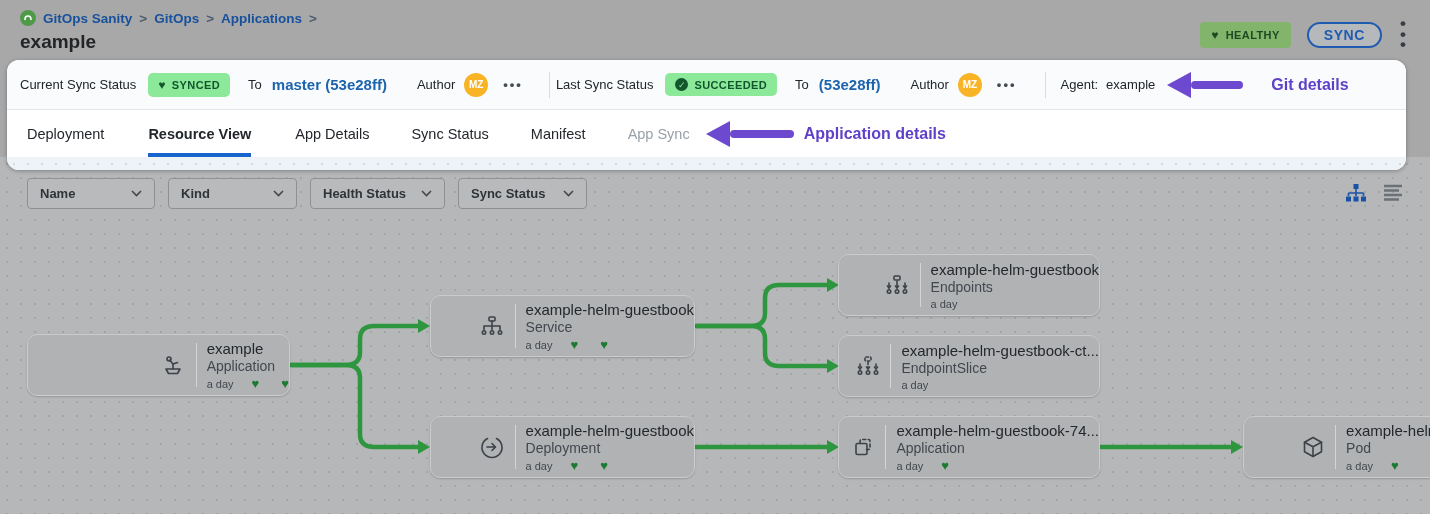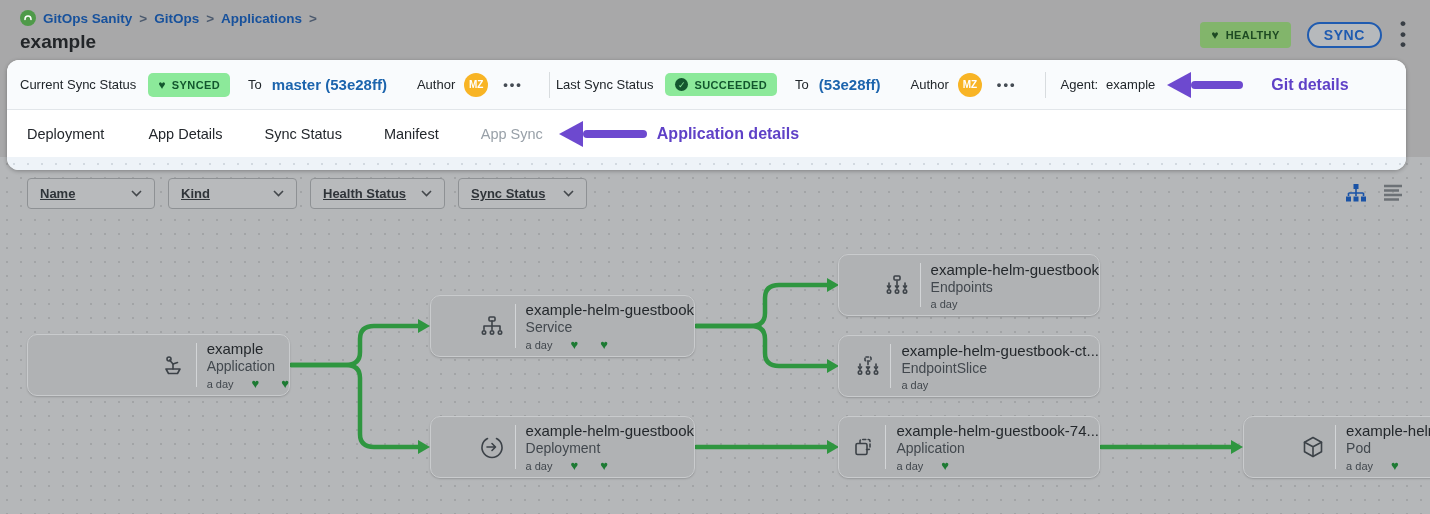--- a/index.html
+++ b/index.html
@@ -58,21 +58,21 @@
   .tabs-row { height:47px; background:#ffffff; display:flex; align-items:stretch; padding:0 20px; }
   .tab { display:flex; align-items:center; font-size:14.5px; color:#23272c; cursor:pointer;
     border-top:4px solid transparent; border-bottom:4px solid transparent; }
   .tab.active { font-weight:700; border-bottom-color:#1765cc; }
   .tab.disabled { color:#98a0a8; }
   .panel-canvas-strip { height:13px; background-color:#eef3f8;
     background-image:radial-gradient(#d2d9e0 1.2px, transparent 1.3px); background-size:14px 14px; }
   
   .filter-chip { position:absolute; height:31px; border:1px solid #8e9194; border-radius:4px;
     background:#b8babc; display:flex; align-items:center; justify-content:space-between;
-    padding:0 12px; font-size:13px; font-weight:700; color:#2f3439; cursor:pointer;text-decoration:underline; }
+    padding:0 12px; font-size:13px; font-weight:700; color:#2f3439; cursor:pointer; }
   .view-toggles { position:absolute; left:1345px; top:183px; display:flex; gap:16px; align-items:center; }
   .view-toggles svg { cursor:pointer; }
   
   .edges { position:absolute; left:0; top:0; width:1430px; height:514px; z-index:1; }
   .node { position:absolute; width:263px; height:62px; z-index:2;
     background:#b0b2b4; border:1px solid #c9cbcd; border-radius:10px;
     display:flex; align-items:center; box-shadow:0 1px 2px rgba(0,0,0,.18); cursor:pointer;justify-content:flex-end; }
   .node-icon { width:45px; display:flex; align-items:center; justify-content:center; flex:0 0 45px; }
   .node-sep { width:1px; height:44px; background:#d3d5d7; flex:0 0 1px; }
   .node-body { padding:5px 0 5px 10px; overflow:hidden; }
@@ -146,20 +146,21 @@
 
     <span class="anno" style="margin-left:12px">
       <span class="head"></span>
       <span class="shaft" style="width:52px"></span>
     </span>
     <span class="anno-text" style="margin-left:28px">Git details</span>
   </div>
 
   <div class="tabs-row">
     <span class="tab" style="margin-right:44px">Deployment</span>
+    <span class="tab active" style="margin-right:44px">Resource View</span>
     <span class="tab" style="margin-right:42px">App Details</span>
     <span class="tab" style="margin-right:42px">Sync Status</span>
     <span class="tab" style="margin-right:42px">Manifest</span>
     <span class="tab disabled">App Sync</span>
 
     <span class="anno" style="margin-left:16px">
       <span class="head"></span>
       <span class="shaft" style="width:64px"></span>
     </span>
     <span class="anno-text" style="margin-left:10px; align-self:center">Application details</span>

